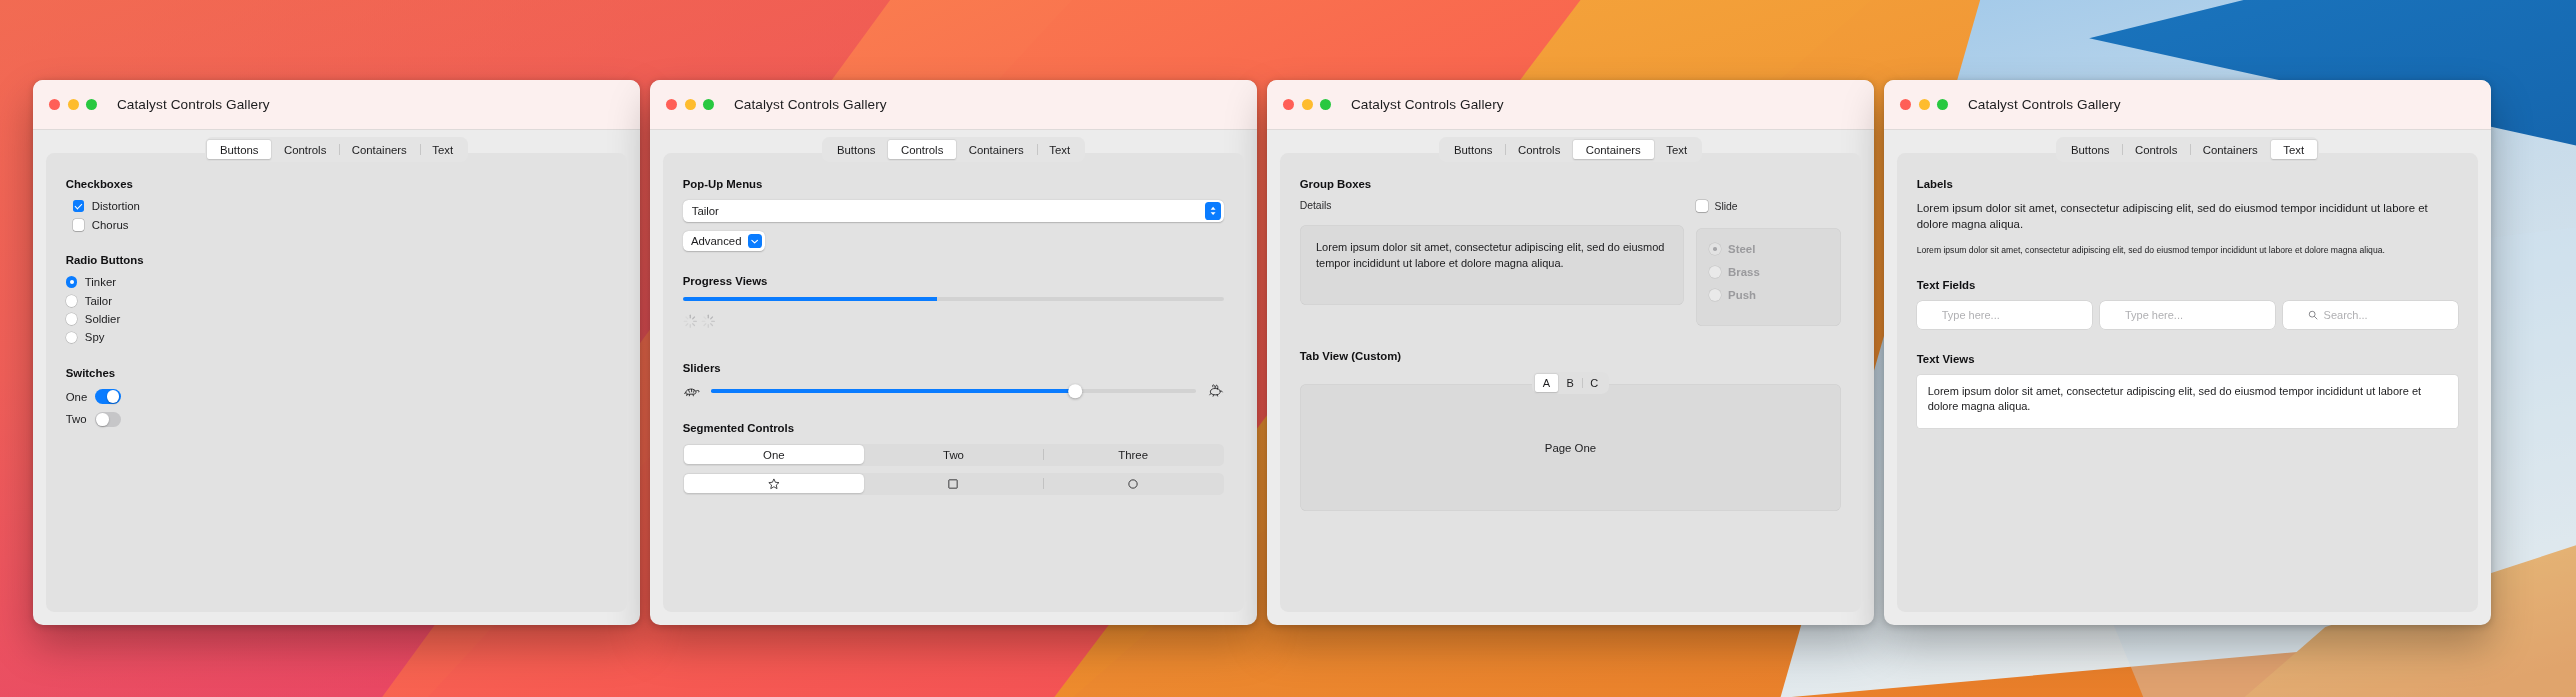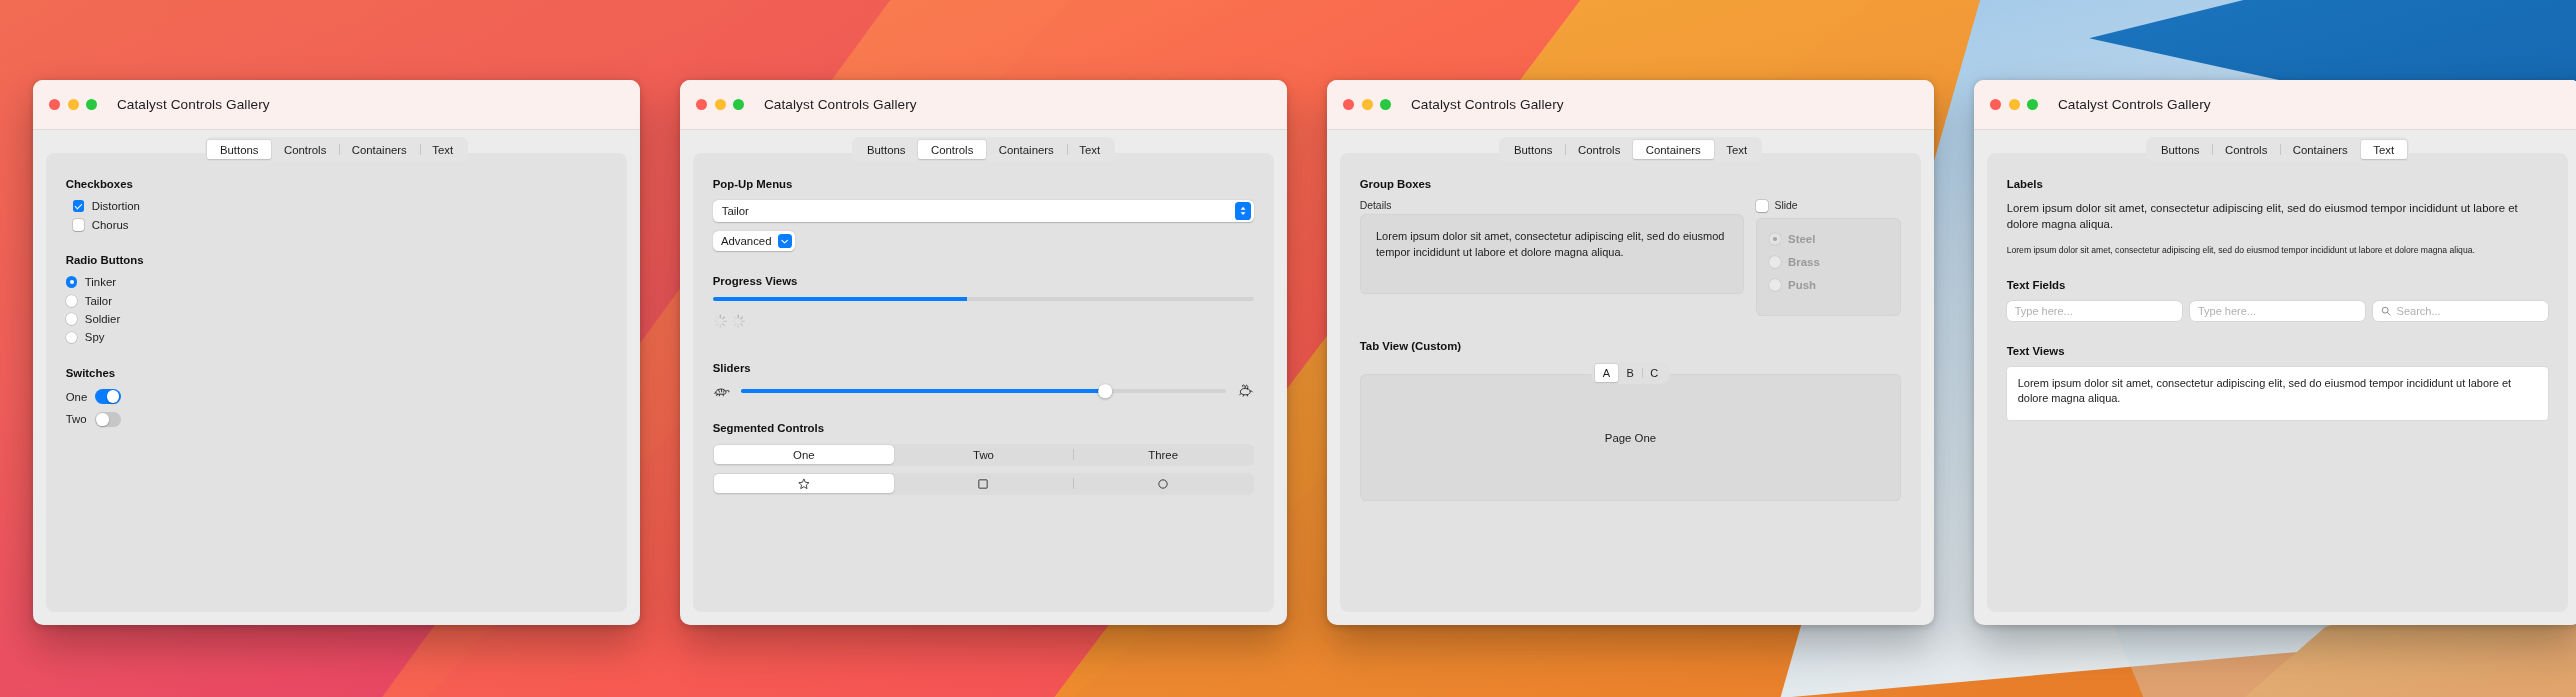--- a/index.html
+++ b/index.html
@@ -20,21 +20,21 @@
   #wallpaper { position: absolute; inset: 0; overflow: hidden; }
   #wallpaper svg { width: 100%; height: 100%; display: block; }
 
   
   #windows {
     position: absolute;
     left: 0; top: 0;
     width: 2576px; height: 698px;
     display: flex;
     align-items: flex-start;
-    gap: 40px;
+    gap: 10px;
     padding: 80px 33px 0 33px;
   }
 
   .window {
     width: 607px;
     height: 545px;
     background: #ececec;
     border-radius: 10px;
     box-shadow: 0 20px 42px rgba(0,0,0,0.28), 0 1.8px 7.3px rgba(0,0,0,0.18);
     overflow: hidden;
@@ -259,22 +259,22 @@
     content: ""; position: absolute; left: 0; top: 22%;
     height: 56%; width: 0.9px; background: #c2c2c2;
   }
   .seg.active { background: #fff; box-shadow: 0 0.9px 1.8px rgba(0,0,0,0.15); }
   .seg.active::before, .seg.active + .seg::before { background: transparent; }
 
   
   .gb-row { display: flex; gap: 12.7px; align-items: flex-start; }
   .gb-col-main { flex: 1 1 auto; }
   .gb-col-side { width: 145px; flex: 0 0 auto; }
-  .gb-head { font-size: 10.4px; color: #2a2a2c; margin-bottom: 3px; }
-  .gb-head-row { display: flex; align-items: flex-start; gap: 6.4px; margin-bottom: 6px; }
+  .gb-head { font-size: 10.4px; color: #2a2a2c; margin-bottom: 14px; }
+  .gb-head-row { display: flex; align-items: center; gap: 6.4px; margin-bottom: 16px; }
   .gb-body {
     background: #dadada; border-radius: 6.4px;
     box-shadow: inset 0 0 0 0.5px rgba(0,0,0,0.06);
     padding: 14.5px 16.3px;
     font-size: 11px; line-height: 1.45; color: #1c1c1e;
     min-height: 80px;
   }
   .gb-body.side { padding: 12.7px 12.7px; min-height: 98px; font-weight: bold; }
   .radio-row.disabled .ctl-label { color: #9a9a9d; }
   .radio.disabled { background: #e9e9e9; box-shadow: 0 0 0 0.5px rgba(0,0,0,0.1); }
@@ -294,22 +294,22 @@
     display: flex; align-items: center; justify-content: center;
     font-size: 11.4px; color: #1c1c1e;
   }
 
   
   .label-big { font-size: 11.4px; line-height: 1.42; color: #1c1c1e; margin-bottom: 11px; }
   .label-small { font-size: 8.6px; line-height: 1.4; color: #1c1c1e; }
   .field-row { display: flex; gap: 8.2px; }
   .tfield {
     flex: 1 1 0; background: #fff; border-radius: 5.4px;
-    height: 20px; display: flex; align-items: center; gap: 5.4px;
-    padding: 0 8px; font-size: 11px; color: #b0b0b3;
+    height: 28px; display: flex; align-items: center; gap: 5.4px;
+    padding: 0 25px; font-size: 11px; color: #b0b0b3;
     box-shadow: 0 0 0 0.5px rgba(0,0,0,0.1);
   }
   .textview {
     background: #fff; border-radius: 3.6px;
     min-height: 53px; padding: 9px 11px;
     font-size: 11px; line-height: 1.42; color: #1c1c1e;
     box-shadow: 0 0 0 0.5px rgba(0,0,0,0.08);
   }
 </style>
 </head>

